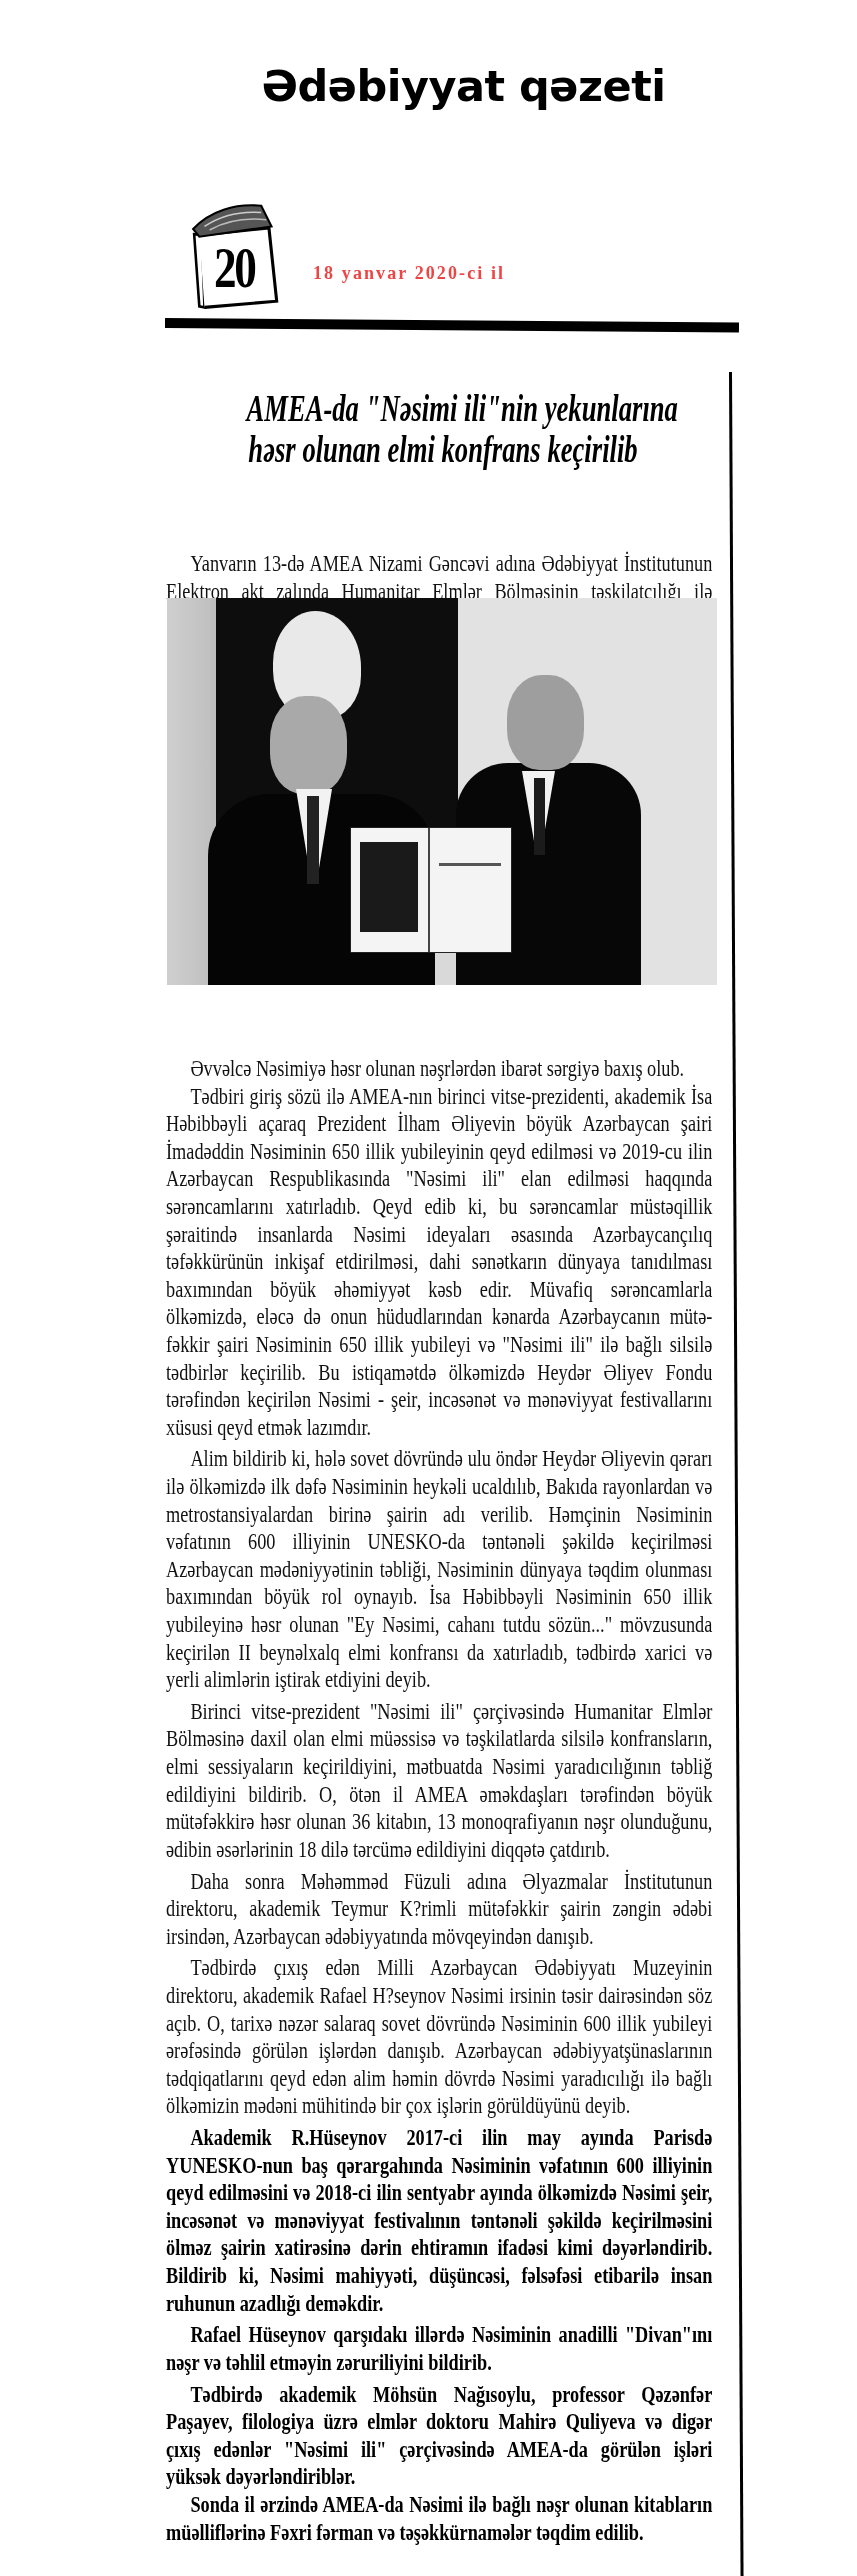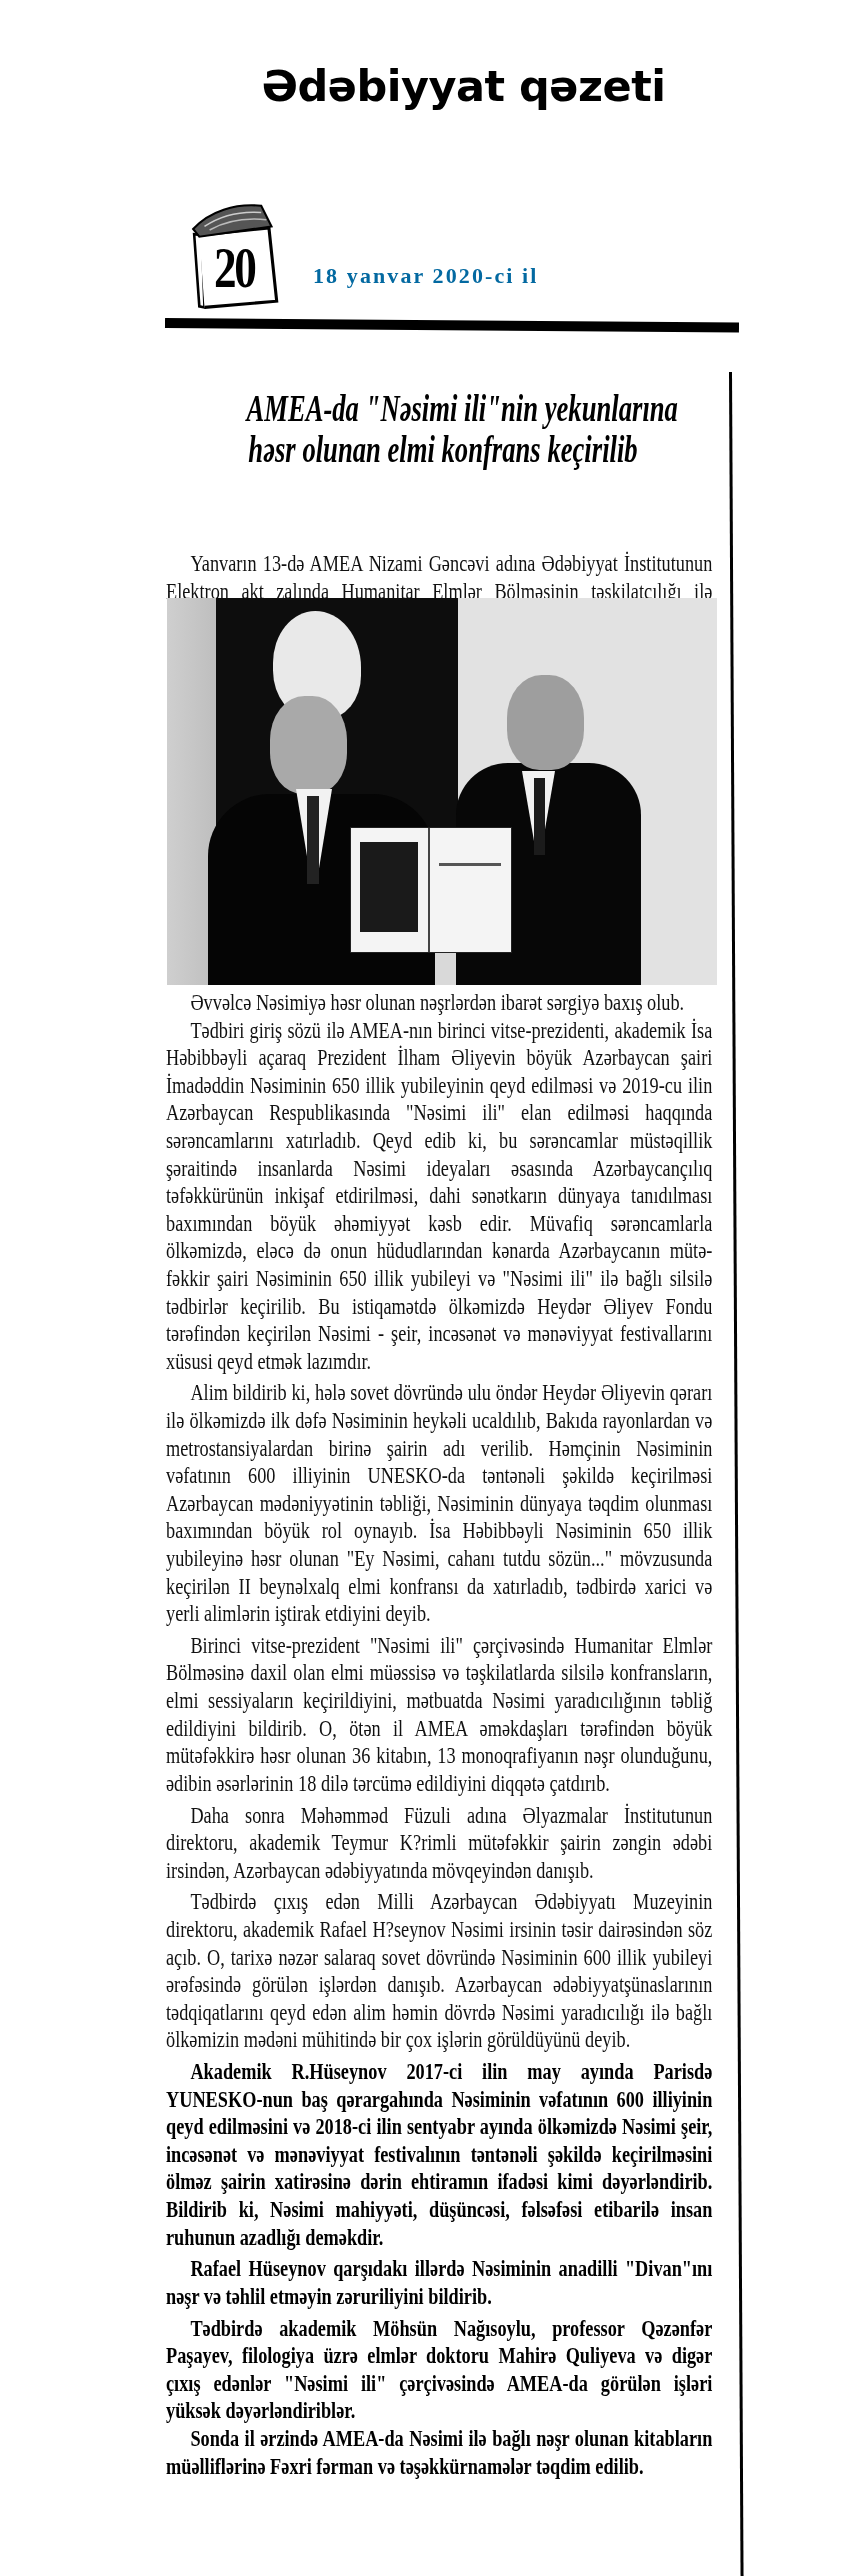--- a/index.html
+++ b/index.html
@@ -52,23 +52,23 @@
       transform: scaleX(0.78);
       transform-origin: left top;
       color: #000;
     }
     .date-text {
       position: absolute;
       left: 124px;
       top: 65px;
       font-family: "Liberation Serif", serif;
       font-weight: bold;
-      font-size: 22px;
+      font-size: 18px;
       letter-spacing: 2.1px;
-      color: #0369a1;
+      color: #ef4444;
       white-space: nowrap;
     }
     .top-rule {
       position: absolute;
       left: 165px;
       top: 318px;
       width: 574px;
       height: 10.3px;
       background: #000;
       transform: rotate(0.45deg);
@@ -248,21 +248,21 @@
   <div class="man-right-head"></div>
   <div class="shirt-right"></div>
   <div class="tie-right"></div>
   <div class="folder">
     <div class="folder-image"></div>
     <div class="folder-spine"></div>
     <div class="folder-title"></div>
   </div>
 </div>
 
-<div class="article-body" style="top:954px;">
+<div class="article-body" style="top:1020px;">
   <div class="cond" style="width:717px;">
     <p class="para">Əvvəlcə Nəsimiyə həsr olunan nəşrlərdən ibarət sər­giyə baxış olub.</p>
     <p class="para">Tədbiri giriş sözü ilə AMEA-nın birinci vitse-prezi­denti, akademik İsa Həbibbəyli açaraq Prezident İlham Əliyevin böyük Azərbaycan şairi İmadəddin Nəsiminin 650 illik yubileyinin qeyd edilməsi və 2019-cu ilin Azər­baycan Respublikasında "Nəsimi ili" elan edilməsi haq­qında sərəncamlarını xatırladıb. Qeyd edib ki, bu sərən­camlar müstəqillik şəraitində insanlarda Nəsimi ideyaları əsasında Azərbaycançılıq təfəkkürünün inkişaf etdirilmə­si, dahi sənətkarın dünyaya tanıdılması baxımından böyük əhəmiyyət kəsb edir. Müvafiq sərəncamlarla ölkəmizdə, eləcə də onun hüdudlarından kənarda Azərbaycanın mütə­fəkkir şairi Nəsiminin 650 illik yubileyi və "Nəsimi ili" ilə bağlı silsilə tədbirlər keçirilib. Bu istiqamətdə ölkəmizdə Heydər Əliyev Fondu tərəfindən keçirilən Nəsimi - şeir, incəsənət və mənəviyyat festivallarını xüsusi qeyd etmək lazımdır.</p>
     <p class="para" style="margin-top:4.1px;">Alim bildirib ki, hələ sovet dövründə ulu öndər Hey­dər Əliyevin qərarı ilə ölkəmizdə ilk dəfə Nəsiminin hey­kəli ucaldılıb, Bakıda rayonlardan və metrostansiyalardan birinə şairin adı verilib. Həmçinin Nəsiminin vəfatının 600 illiyinin UNESKO-da təntənəli şəkildə keçirilməsi Azərbaycan mədəniyyətinin təbliği, Nəsiminin dünyaya təqdim olunması baxımından böyük rol oynayıb. İsa Hə­bibbəyli Nəsiminin 650 illik yubileyinə həsr olunan "Ey Nəsimi, cahanı tutdu sözün..." mövzusunda keçirilən II beynəlxalq elmi konfransı da xatırladıb, tədbirdə xarici və yerli alimlərin iştirak etdiyini deyib.</p>
     <p class="para" style="margin-top:4.1px;">Birinci vitse-prezident "Nəsimi ili" çərçivəsində Hu­manitar Elmlər Bölməsinə daxil olan elmi müəssisə və təşkilatlarda silsilə konfransların, elmi sessiyaların keçiril­diyini, mətbuatda Nəsimi yaradıcılığının təbliğ edildiyini bildirib. O, ötən il AMEA əməkdaşları tərəfindən böyük mütəfəkkirə həsr olunan 36 kitabın, 13 monoqrafiyanın nəşr olunduğunu, ədibin əsərlərinin 18 dilə tərcümə edil­diyini diqqətə çatdırıb.</p>
     <p class="para" style="margin-top:4.1px;">Daha sonra Məhəmməd Füzuli adına Əlyazmalar İnstitutunun direktoru, akademik Teymur K?rimli mütə­fəkkir şairin zəngin ədəbi irsindən, Azərbaycan ədəbiyya­tında mövqeyindən danışıb.</p>
     <p class="para" style="margin-top:4.1px;">Tədbirdə çıxış edən Milli Azərbaycan Ədəbiyyatı Muzeyinin direktoru, akademik Rafael H?seynov Nəsimi irsinin təsir dairəsindən söz açıb. O, tarixə nəzər salaraq sovet dövründə Nəsiminin 600 illik yubileyi ərəfəsində görülən işlərdən danışıb. Azərbaycan ədəbiyyatşünasları­nın tədqiqatlarını qeyd edən alim həmin dövrdə Nəsimi yaradıcılığı ilə bağlı ölkəmizin mədəni mühitində bir çox işlərin görüldüyünü deyib.</p>
     <p class="para dark" style="margin-top:4.1px;">Akademik R.Hüseynov 2017-ci ilin may ayında Paris­də YUNESKO-nun baş qərargahında Nəsiminin vəfatının 600 illiyinin qeyd edilməsini və 2018-ci ilin sentyabr ayın­da ölkəmizdə Nəsimi şeir, incəsənət və mənəviyyat festi­valının təntənəli şəkildə keçirilməsini ölməz şairin xatirə­sinə dərin ehtiramın ifadəsi kimi dəyərləndirib. Bildirib ki, Nəsimi mahiyyəti, düşüncəsi, fəlsəfəsi etibarilə insan ruhunun azadlığı deməkdir.</p>
     <p class="para dark" style="margin-top:4.1px;">Rafael Hüseynov qarşıdakı illərdə Nəsiminin anadilli "Divan"ını nəşr və təhlil etməyin zəruriliyini bildirib.</p>
     <p class="para dark" style="margin-top:4.1px;">Tədbirdə akademik Möhsün Nağısoylu, professor Qəzənfər Paşayev, filologiya üzrə elmlər doktoru Mahirə Quliyeva və digər çıxış edənlər "Nəsimi ili" çərçivəsində AMEA-da görülən işləri yüksək dəyərləndiriblər.</p>

